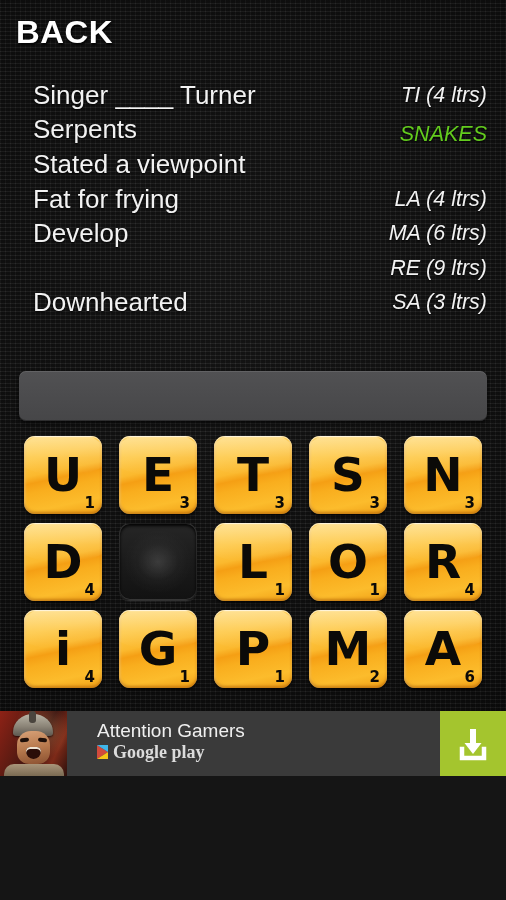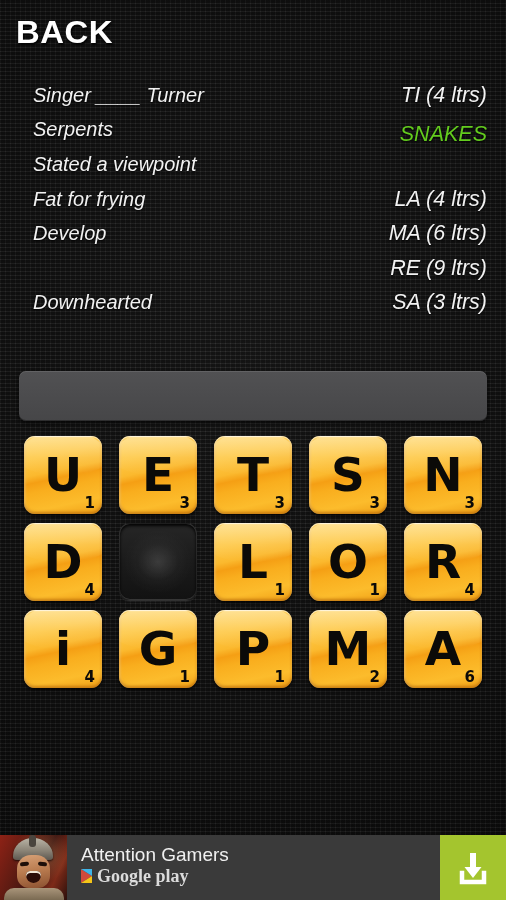--- a/index.html
+++ b/index.html
@@ -7,21 +7,21 @@
   html, body {
     width:506px; height:900px;
     background:#151515;
     font-family:"Liberation Sans", sans-serif;
     overflow:hidden;
   }
 
   
   #app {
     position:relative;
-    width:506px; height:900px;
+    width:506px; height:776px;
     background-color:#1a1a1a;
     background-image:
       repeating-linear-gradient(0deg, rgba(255,255,255,0.035) 0px, rgba(255,255,255,0.035) 1px, rgba(0,0,0,0.30) 1px, rgba(0,0,0,0.30) 4px),
       repeating-linear-gradient(90deg, rgba(255,255,255,0.030) 0px, rgba(255,255,255,0.030) 1px, rgba(0,0,0,0.22) 1px, rgba(0,0,0,0.22) 5px),
       radial-gradient(ellipse 120% 80% at 50% 38%, #242424 0%, #141414 75%, #0e0e0e 100%);
     overflow:hidden;
   }
 
   
   #back-btn {
@@ -39,24 +39,23 @@
   #clue-list { position:absolute; left:0; top:78px; width:506px; }
 
   .clue-row {
     position:relative;
     height:34.6px;
     display:flex; align-items:center;
     padding:0 19px 0 33px;
     cursor:pointer;
   }
   .clue-text {
-    font-size:20px; color:#f2f2f2;
+    font-size:26px; color:#f2f2f2;
     white-space:nowrap;
     text-shadow:0 1px 2px rgba(0,0,0,0.9);
-    font-style:italic;
   }
   .clue-answer {
     position:absolute; right:19px;
     font-size:21.5px; color:#f2f2f2;
     white-space:nowrap;
     text-shadow:0 1px 2px rgba(0,0,0,0.9);
     font-style:italic;
   }
   .clue-answer.solved { color:#63cc1e;margin-top:10px; }
 
@@ -216,21 +215,21 @@
   
   #ad-thumb .fur {
     position:absolute; left:4px; bottom:0;
     width:60px; height:12px;
     background:linear-gradient(180deg,#a9957a 0%,#7a6a52 100%);
     border-radius:10px 10px 0 0;
   }
 
   #ad-body {
     flex:1 1 auto;
-    padding:9px 0 0 14px;
+    padding:9px 0 0 30px;
     display:flex; flex-direction:column;
     justify-content:flex-start;
     min-width:0;
   }
   #ad-title {
     font-size:19px; line-height:22px;
     color:#f0f0f0; font-weight:normal;
     white-space:nowrap; overflow:hidden;
   }
   #ad-store {

